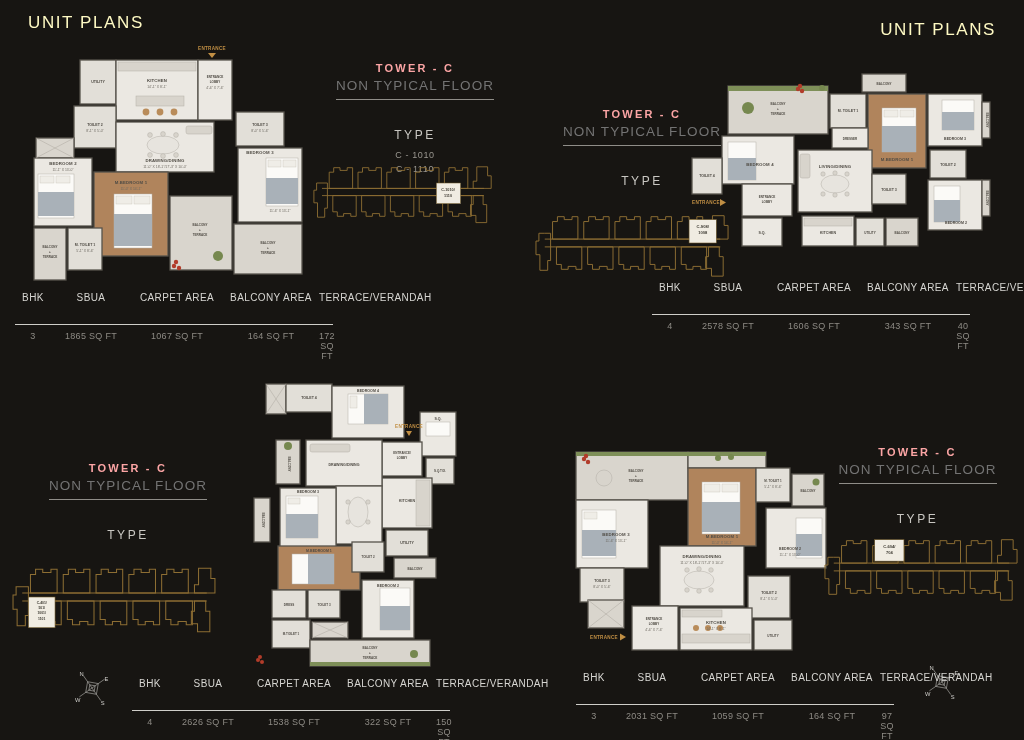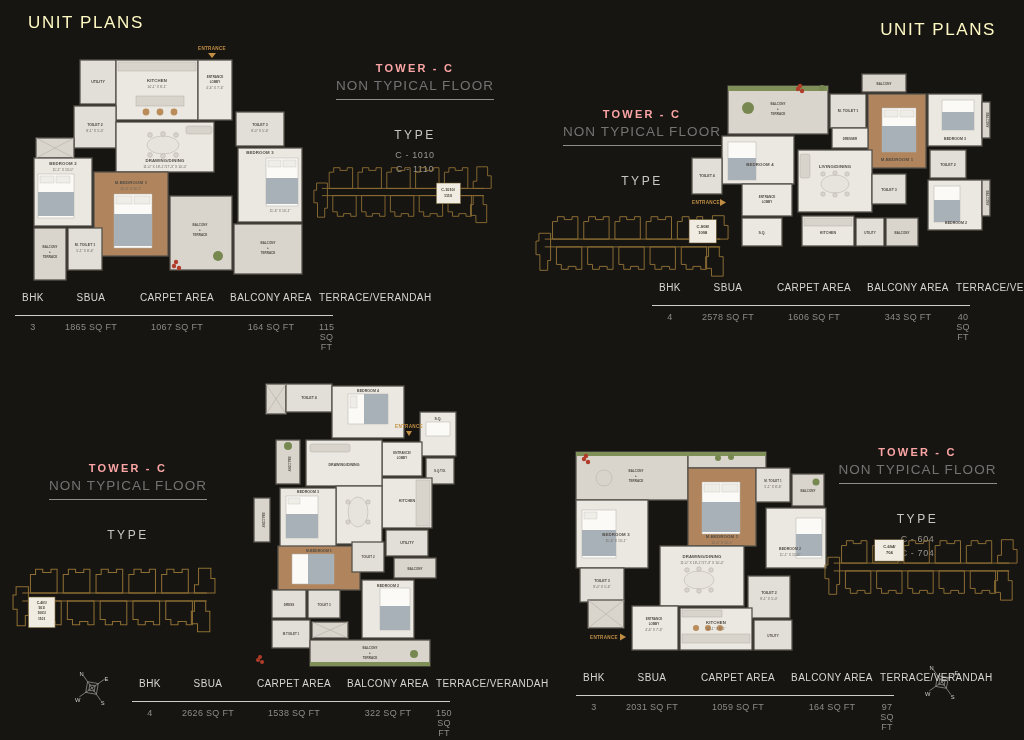--- a/index.html
+++ b/index.html
@@ -9,21 +9,21 @@
   .title.left{left:28px;top:13px;}
   .title.right{right:28px;top:20px;}
   .info{position:absolute;text-align:center;width:180px;}
   .info .tower{color:#fca5a5;font-size:11px;font-weight:bold;letter-spacing:2.2px;}
   .info .floorname{color:#737373;font-size:13.5px;letter-spacing:1.1px;margin-top:4px;}
   .info .rule{height:1px;background:#8f8d88;width:158px;margin:6px auto 7px;}
   .info .typelabel{color:#c9c7c2;font-size:12px;letter-spacing:2.6px;margin-top:28px;}
   .info .types{margin-top:7px;color:#99968f;font-size:9px;line-height:1.55;letter-spacing:.6px;}
   .tbl{position:absolute;width:318px;}
   .tbl .hdr{display:grid;grid-template-columns:36px 80px 92px 96px 1fr;color:#d7d6d2;
-            font-size:10px;letter-spacing:.4px;text-align:center;padding-bottom:12px;
+            font-size:10px;letter-spacing:.4px;text-align:center;padding-bottom:21px;
             border-bottom:1px solid #cfcec9;}
   .tbl .row{display:grid;grid-template-columns:36px 80px 92px 96px 1fr;color:#8e8b85;
             font-size:9px;text-align:center;padding-top:6px;letter-spacing:.3px;}
   svg{position:absolute;overflow:visible;}
   svg text{font-family:"Liberation Sans",sans-serif;}
   .floor{fill:#ebe8e2;stroke:#57534c;stroke-width:1.3;}
   .bath{fill:#e2dfd8;stroke:#57534c;stroke-width:1.3;}
   .terr{fill:#d9d5cd;stroke:#57534c;stroke-width:1.3;}
   .wood{fill:#b0845c;stroke:#57534c;stroke-width:1.3;}
   .grn{fill:#7e8f58;stroke:none;}
@@ -192,21 +192,21 @@
         <div>SBUA</div>
       <div>CARPET AREA</div>
         <div>BALCONY AREA</div>
       <div>TERRACE/VERANDAH</div>
     </div>
     <div class="row">
       <div>3</div>
         <div>1865 SQ FT</div>
       <div>1067 SQ FT</div>
         <div>164 SQ FT</div>
-      <div>115 SQ FT</div>
+      <div>172 SQ FT</div>
     </div>
   </div>
 
   <svg style="left:690px;top:72px" width="300" height="215" viewBox="0 0 300 215">
     <g>
       <rect class="terr" x="38" y="14" width="100" height="48"></rect>
       <rect class="grn" x="38" y="14" width="100" height="5"></rect>
       <rect class="terr" x="172" y="2" width="44" height="18"></rect>
       <rect class="bath" x="140" y="22" width="36" height="34"></rect>
       <rect class="wood" x="178" y="22" width="58" height="74"></rect>
@@ -524,24 +524,20 @@
       <text class="ent" x="36" y="201">ENTRANCE</text>
       <path class="gold" d="M52,195.5 L58,199 L52,202.5 Z"></path>
     </g>
   </svg>
 
   <div class="info" style="left:835px;top:446px;width:165px">
     <div class="tower">TOWER - C</div>
     <div class="floorname">NON TYPICAL FLOOR</div>
     <div class="rule"></div>
     <div class="typelabel">TYPE</div>
-    <div class="types">
-      <div>C - 604</div>
-      <div>C - 704</div>
-    </div>
   </div>
 
   <svg style="left:824px;top:528px" width="195" height="78" viewBox="0 0 200 80">
     <use href="#kp-base"></use>
     <rect class="kphl" x="52" y="12" width="30" height="22"></rect>
     <text class="kpt" x="67" y="21">C-604/</text>
     <text class="kpt" x="67" y="27">704</text>
   </svg>
 
   <svg style="left:918px;top:658px" width="48" height="48" viewBox="-25 -25 50 50">

